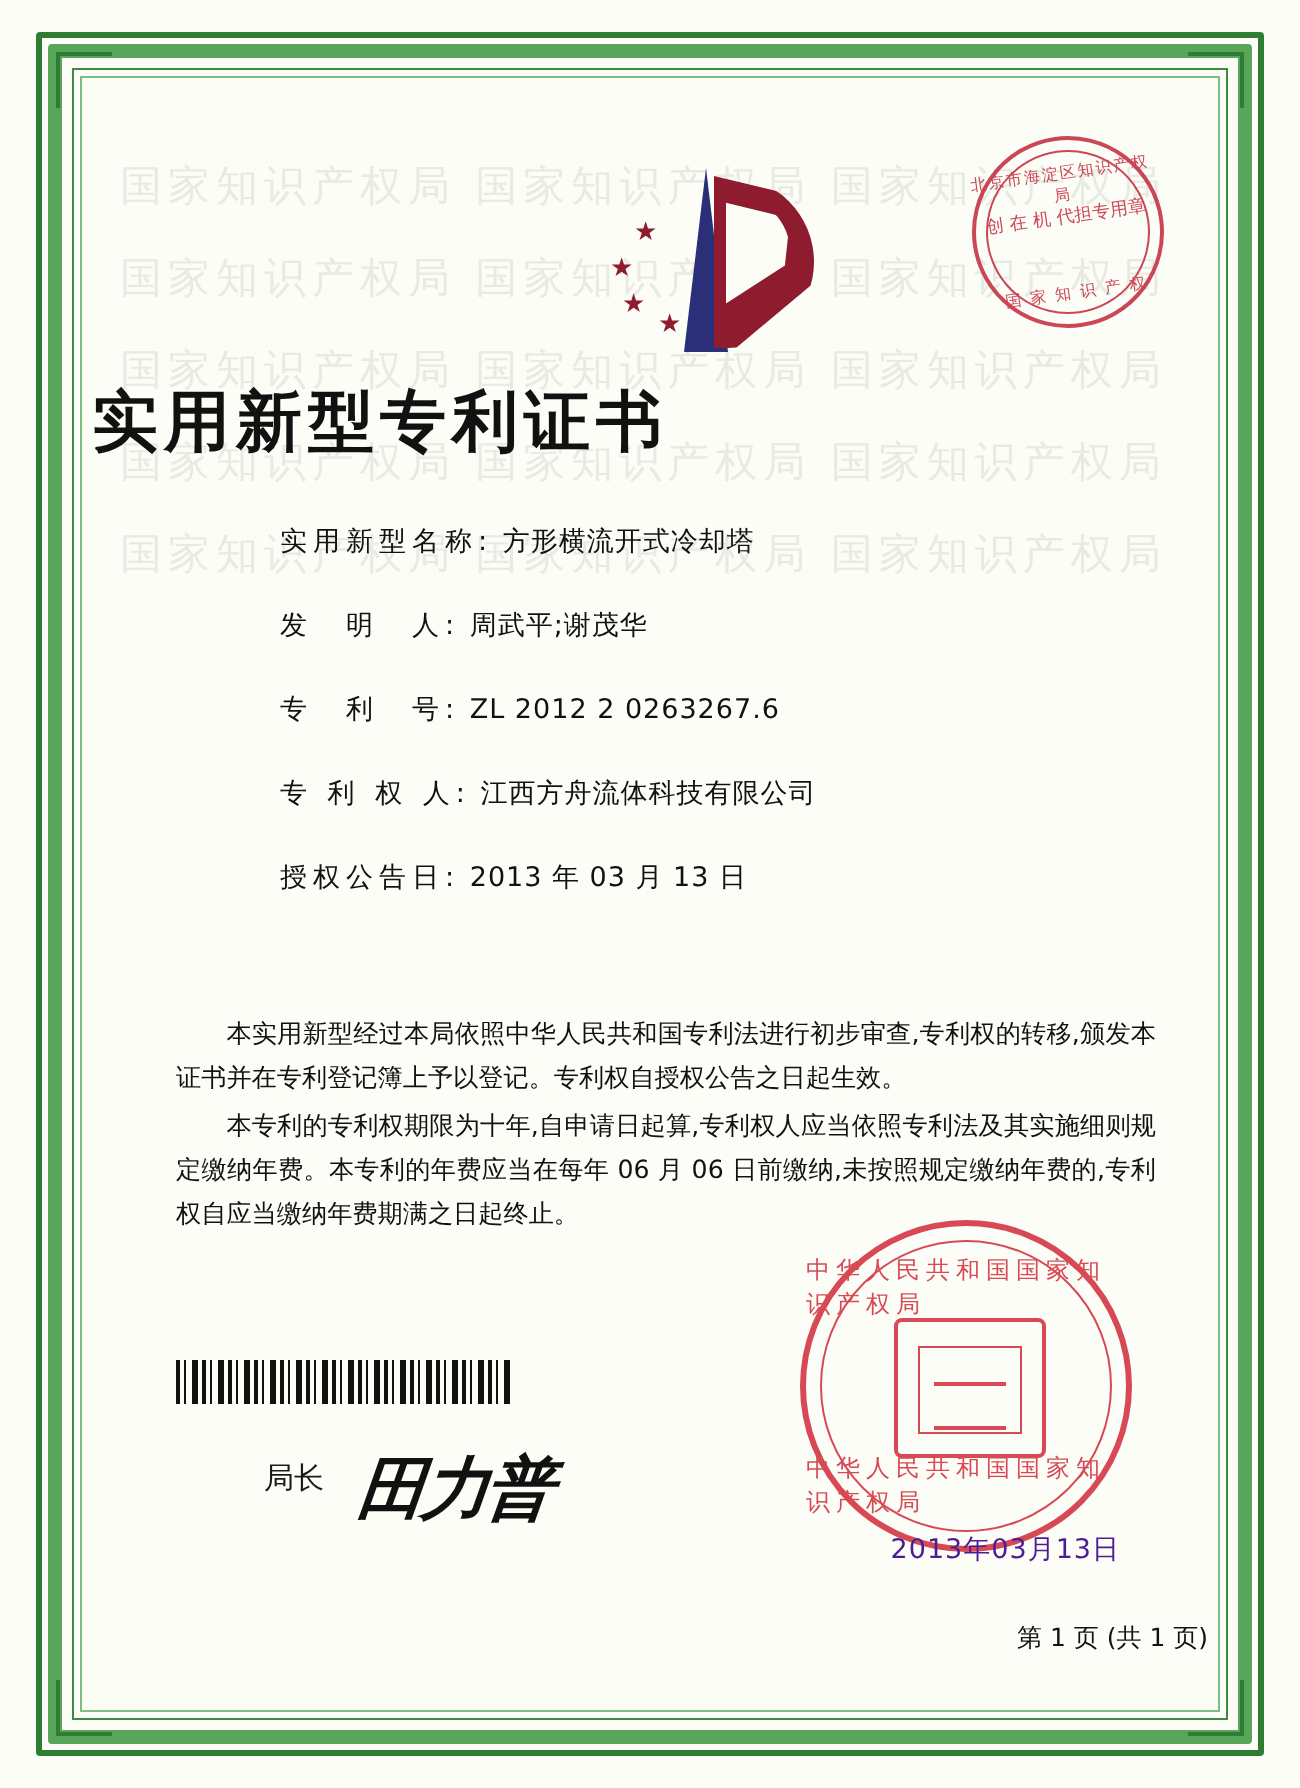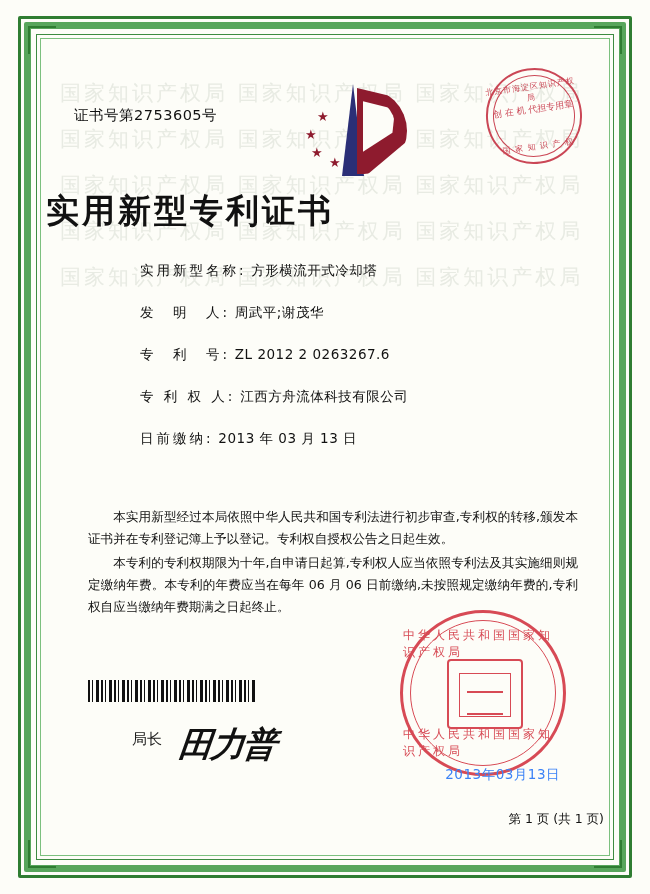--- a/index.html
+++ b/index.html
@@ -296,21 +296,21 @@
     width: 36px; height: 20px;
     border-top: 2px solid #d2323f;
     border-bottom: 2px solid #d2323f;
   }
 
   .seal-date {
     position: absolute;
     right: 44px;
     bottom: 66px;
     font-size: 13.5px;
-    color: #3b82f6;
+    color: #4c1d95;
     font-family: "DejaVu Sans", sans-serif;
     letter-spacing: 0.5px;
   }
 
   .page-footer {
     position: absolute;
     left: 0; right: 0;
     bottom: 22px;
     text-align: right;
     font-size: 12.5px;
@@ -335,21 +335,20 @@
   <div class="watermark">
     <div>国家知识产权局 国家知识产权局 国家知识产权局</div>
     <div>国家知识产权局 国家知识产权局 国家知识产权局</div>
     <div>国家知识产权局 国家知识产权局 国家知识产权局</div>
     <div>国家知识产权局 国家知识产权局 国家知识产权局</div>
     <div>国家知识产权局 国家知识产权局 国家知识产权局</div>
   </div>
 
   <div class="content">
 
-    <div class="cert-no">证书号第2753605号</div>
 
     <div class="emblem">
       <div class="star" style="left:26px; top:28px;">★</div>
       <div class="star" style="left:14px; top:46px;">★</div>
       <div class="star" style="left:20px; top:64px;">★</div>
       <div class="star" style="left:38px; top:74px;">★</div>
       <div class="bar"></div>
       <div class="swoosh"></div>
       <div class="swoosh-in"></div>
     </div>
@@ -375,21 +374,21 @@
       </div>
       <div class="field">
         <span class="lbl">专　利　号:</span>
         <span>ZL 2012 2 0263267.6</span>
       </div>
       <div class="field">
         <span class="lbl">专 利 权 人:</span>
         <span>江西方舟流体科技有限公司</span>
       </div>
       <div class="field">
-        <span class="lbl">日前缴纳:</span>
+        <span class="lbl">授权公告日:</span>
         <span>2013 年 03 月 13 日</span>
       </div>
     </div>
 
     <div class="paragraphs">
       <p>本实用新型经过本局依照中华人民共和国专利法进行初步审查,专利权的转移,颁发本证书并在专利登记簿上予以登记。专利权自授权公告之日起生效。</p>
       <p>本专利的专利权期限为十年,自申请日起算,专利权人应当依照专利法及其实施细则规定缴纳年费。本专利的年费应当在每年 06 月 06 日前缴纳,未按照规定缴纳年费的,专利权自应当缴纳年费期满之日起终止。</p>
     </div>
 
     <div class="barcode"></div>

